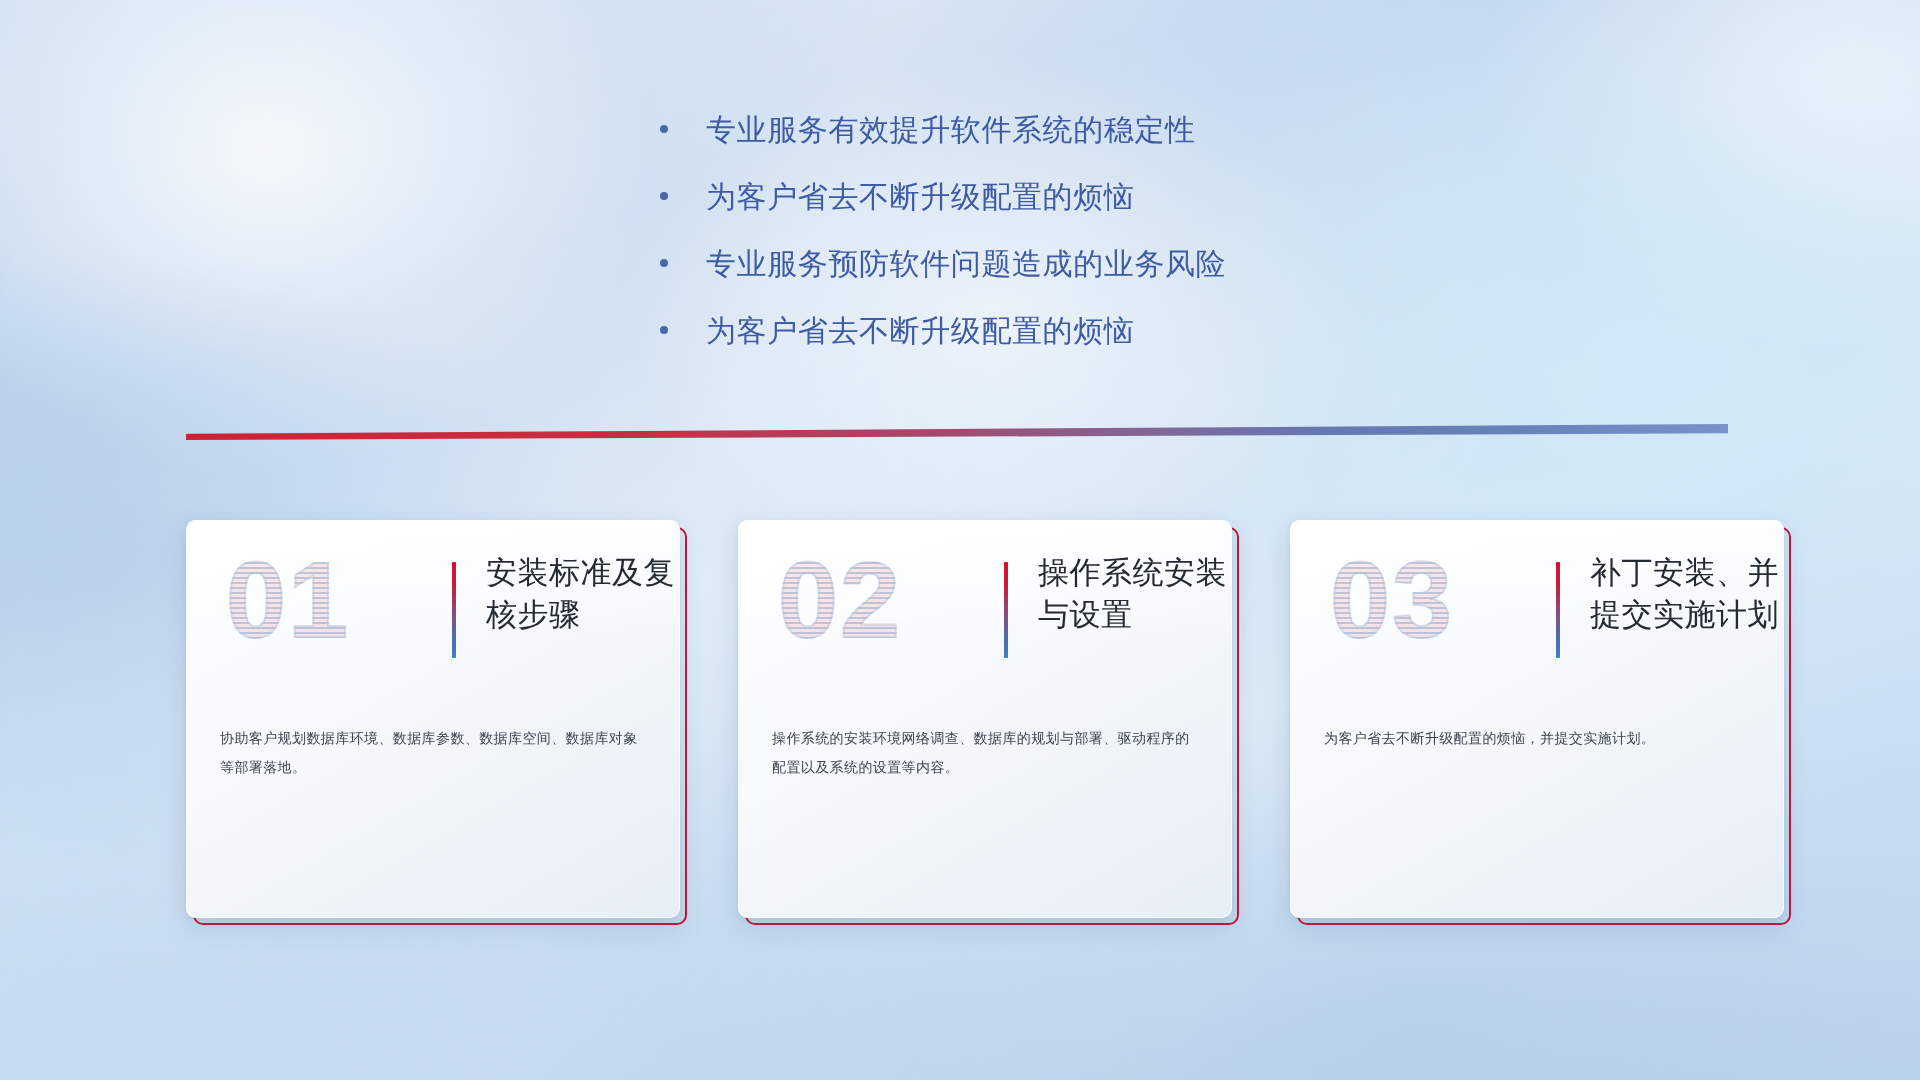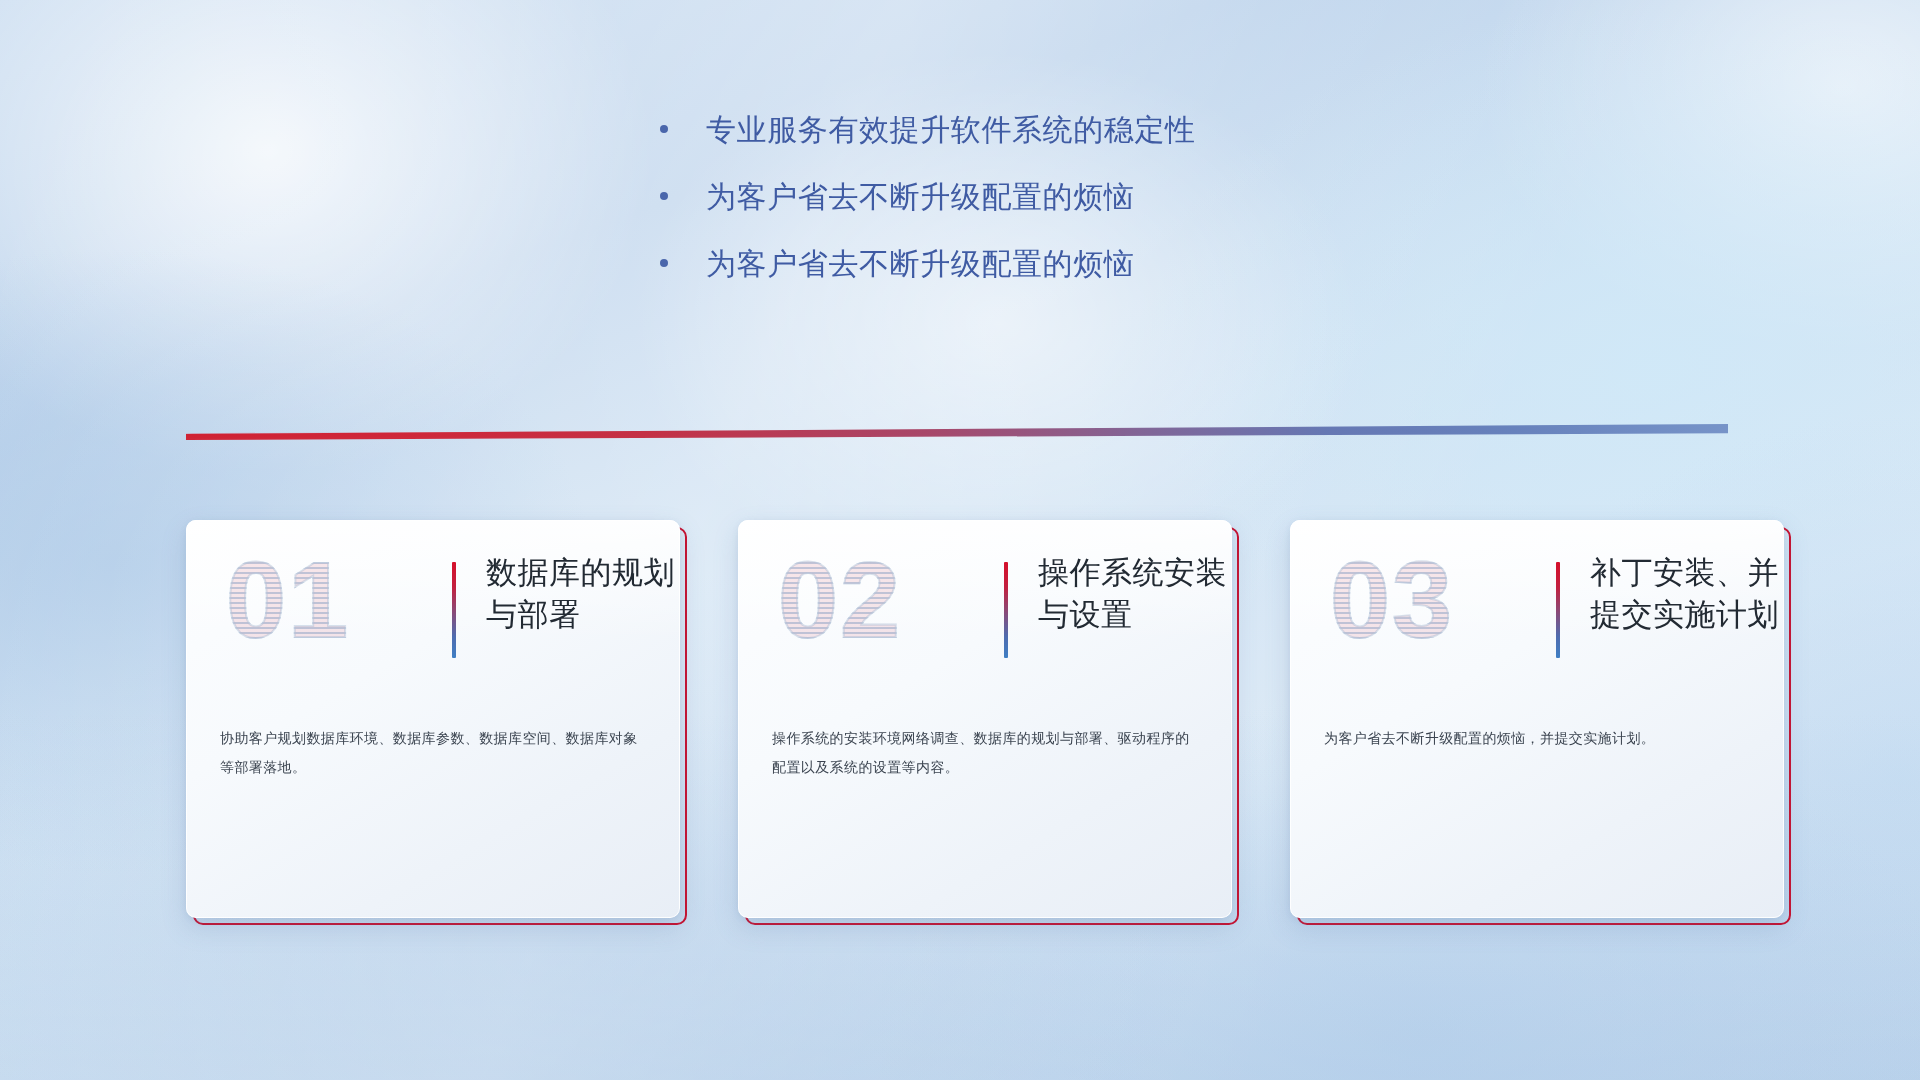--- a/index.html
+++ b/index.html
@@ -149,40 +149,44 @@
   <li class="bullet-row">
     <span class="bullet-dot"></span>
     <span class="bullet-text">专业服务有效提升软件系统的稳定性</span>
   </li>
   <li class="bullet-row">
     <span class="bullet-dot"></span>
     <span class="bullet-text">为客户省去不断升级配置的烦恼</span>
   </li>
   <li class="bullet-row">
     <span class="bullet-dot"></span>
+    <span class="bullet-text">专业服务预防软件问题造成的业务风险</span>
+  </li>
+  <li class="bullet-row">
+    <span class="bullet-dot"></span>
     <span class="bullet-text">为客户省去不断升级配置的烦恼</span>
   </li>
 </ul>
 
 <div id="divider">
   <div class="glow"></div>
   <div class="tri"></div>
 </div>
 
 <div id="cards">
 
   <div class="card-wrap">
     <div class="card-accent"></div>
     <div class="card">
       <div class="hl"></div>
       <div class="card-head">
         <span class="card-num-tint">01</span>
         <span class="card-num">01</span>
         <span class="card-rule"></span>
-        <span class="card-title">数据库的规划与部署</span>
+        <span class="card-title">安装标准及复核步骤</span>
       </div>
       <p class="card-body">协助客户规划数据库环境、数据库参数、数据库空间、数据库对象等部署落地。</p>
     </div>
   </div>
 
   <div class="card-wrap">
     <div class="card-accent"></div>
     <div class="card">
       <div class="hl"></div>
       <div class="card-head">

